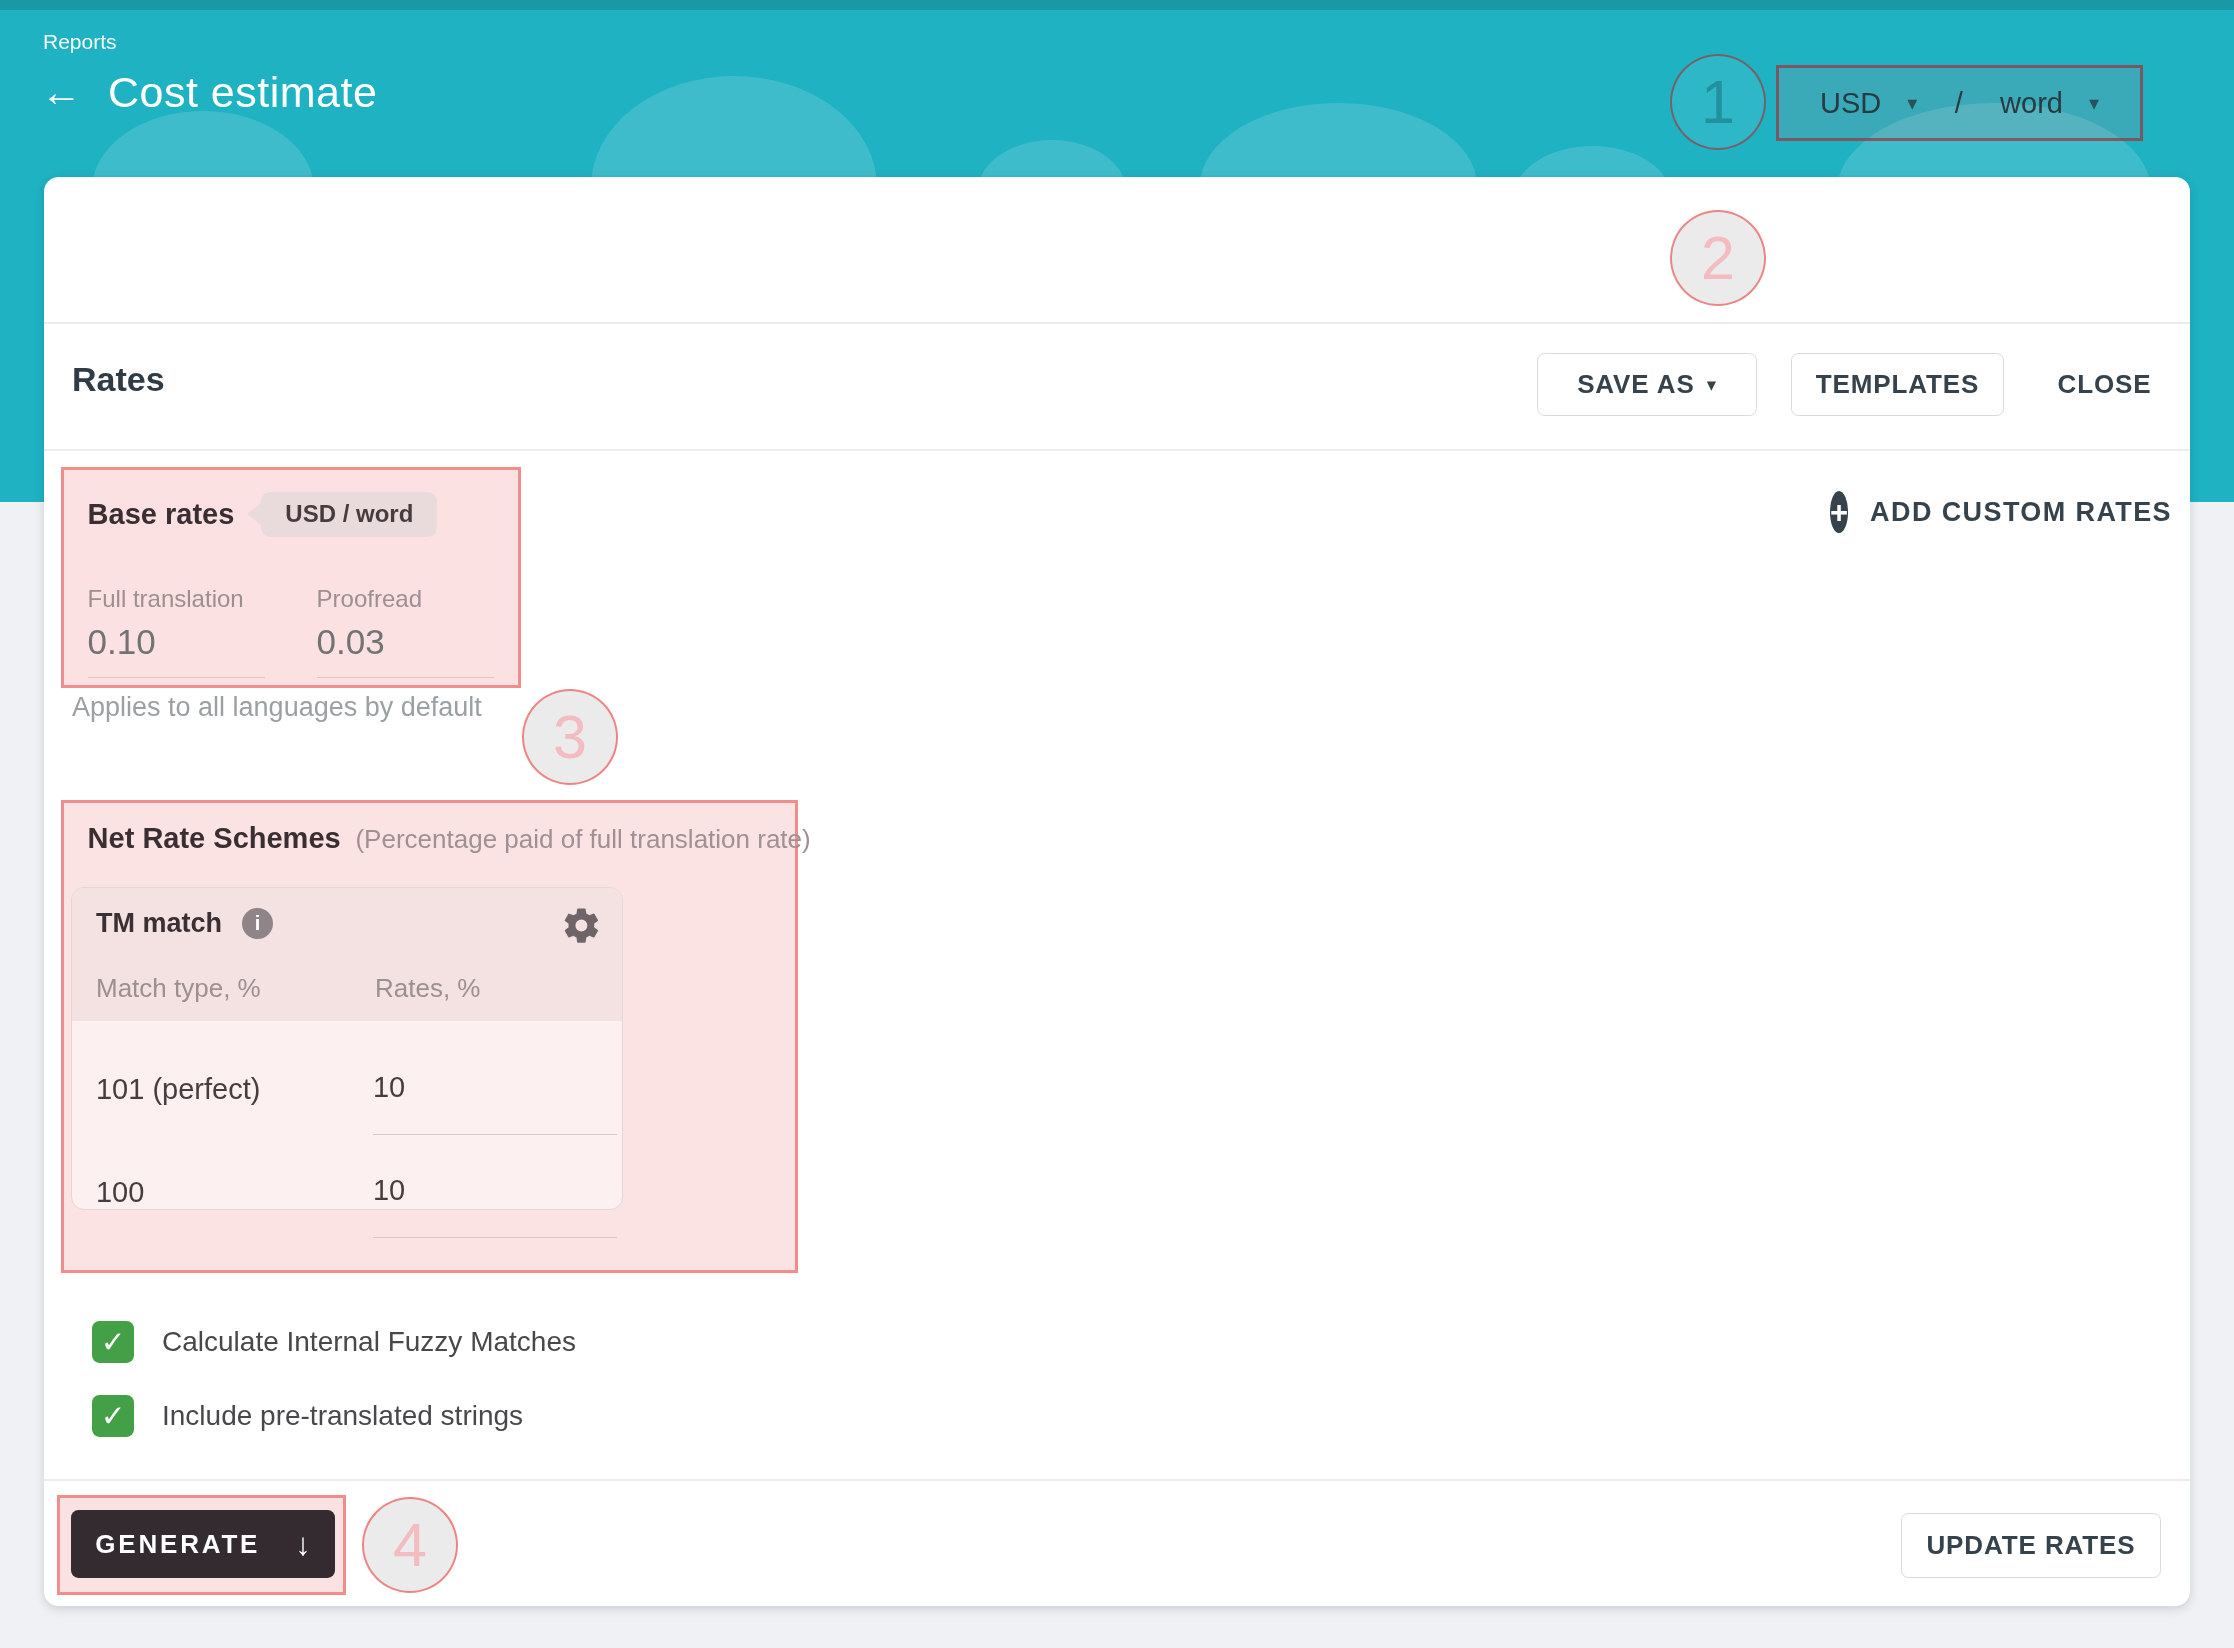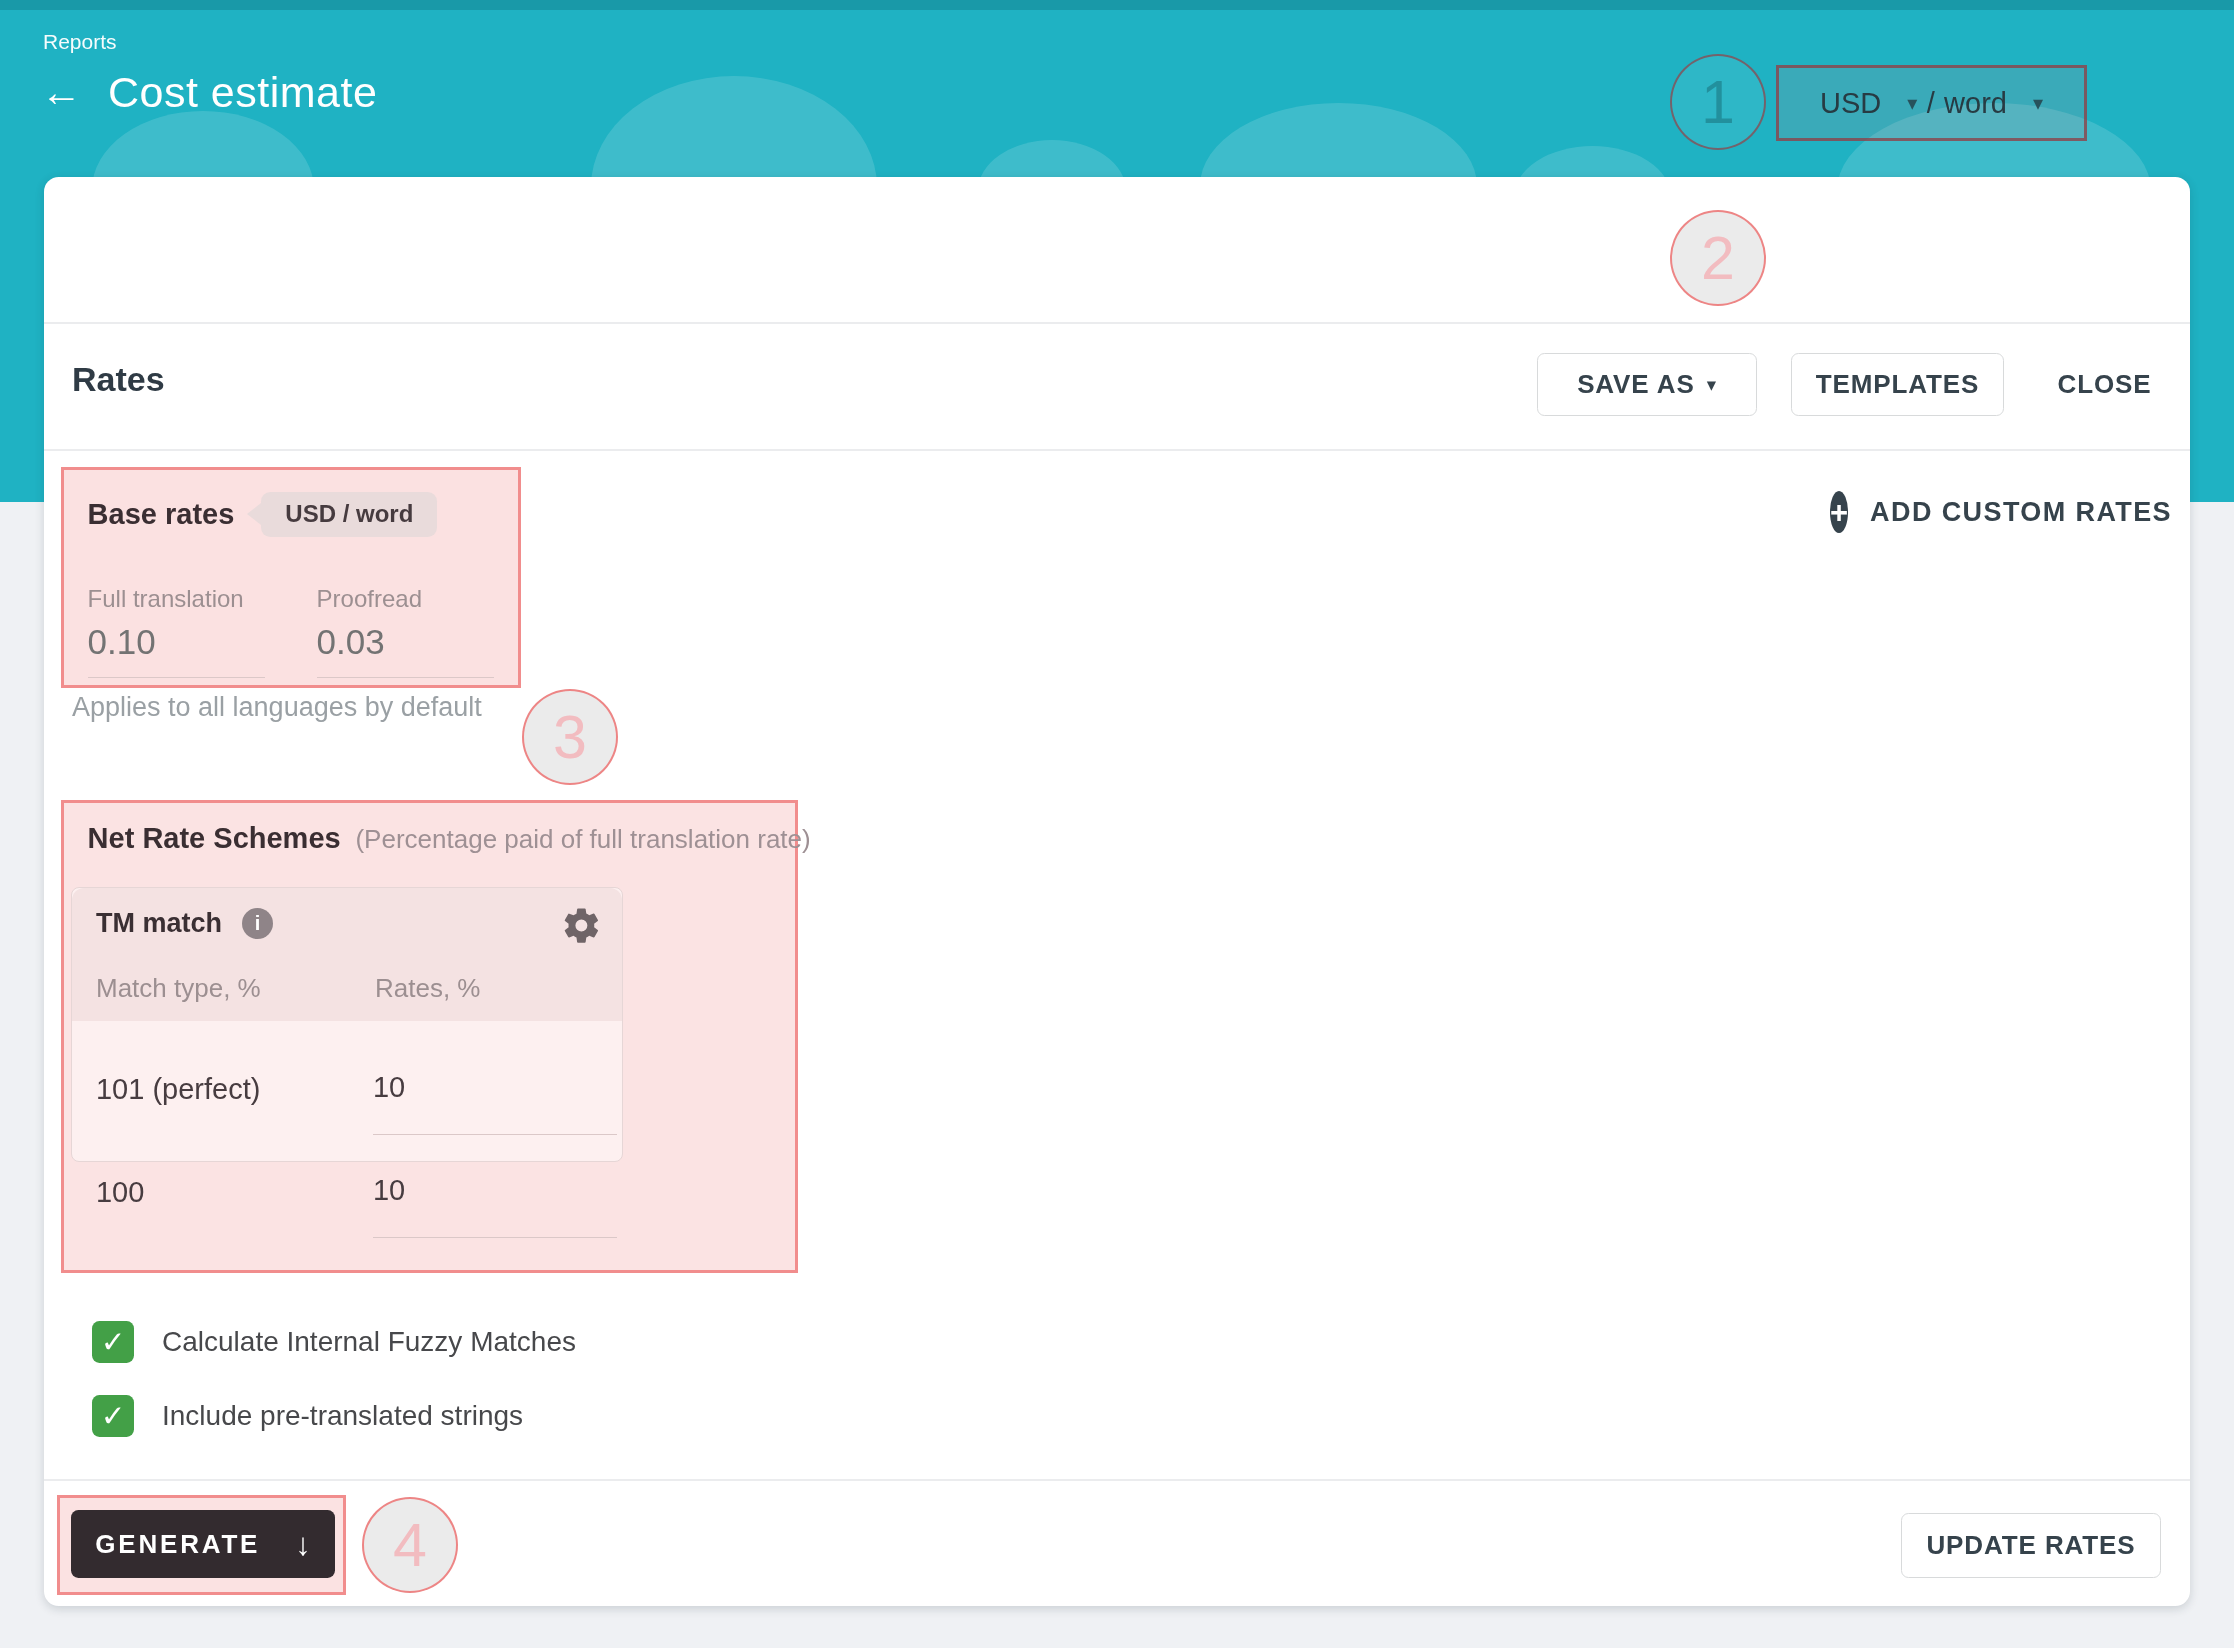--- a/index.html
+++ b/index.html
@@ -29,21 +29,21 @@
     border:2.8px solid rgba(238,125,125,0.92); background:rgba(234,233,233,0.93);
     display:flex; align-items:center; justify-content:center;
     font-size:61px; font-weight:400; color:#f2bcc0; z-index:5; }
   .ann-circle.on-teal { border-color:rgba(140,70,76,0.75); background:rgba(255,255,255,0.07); color:rgba(20,90,100,0.42); }
   #ann1 { left:1670px; top:54px; }
   #ann2 { left:1670px; top:210px; }
   #ann3 { left:522px;  top:689px; }
   #ann4 { left:362px;  top:1497px; }
 
   
-  .currency-box { position:absolute; left:1776px; top:65px; width:311px; height:76px;
+  .currency-box { position:absolute; left:1776px; top:65px; width:367px; height:76px;
     border:3.7px solid rgba(140,65,72,0.78); background:rgba(225,130,130,0.14);
     display:flex; align-items:center; justify-content:space-between; padding:0 41px; z-index:4; }
   .dd-group { display:flex; align-items:center; gap:26px; cursor:pointer; }
   .dd-value { font-size:29px; color:#273b43; }
   .dd-caret { font-size:20px; color:#27525c; }
   .dd-slash { font-size:29px; color:#273b43; }
 
   
   .card { position:absolute; left:44px; top:177px; width:2146px; height:1429px;
     background:#ffffff; border-radius:14.8px; box-shadow:0 2.8px 9.2px rgba(20,40,50,0.16); z-index:2; }
@@ -92,22 +92,22 @@
     display:flex; align-items:center; justify-content:center; font-size:31px; font-weight:bold; line-height:1; }
   .add-custom-label { font-size:27px; font-weight:bold; letter-spacing:1.4px; color:#36434c; white-space:nowrap; }
 
   
   .net-box { position:absolute; left:16.6px; top:623px; width:737px; height:473px;
     border:3.7px solid #f18d8d; background:#fbe3e3; }
   .net-title-row { position:absolute; left:24px; top:18.5px; display:flex; align-items:baseline; gap:14.8px; white-space:nowrap; }
   .net-title { font-size:29px; font-weight:bold; color:#3a2e32; }
   .net-subtitle { font-size:26px; color:#9e9094; }
 
-  .tm-card { position:absolute; left:7.4px; top:84px; width:552px; height:275px;
-    background:#fdf0f0; border:0.9px solid #e6d6d6; border-radius:8px; }
+  .tm-card { position:absolute; left:7.4px; top:84px; width:552px; height:323px;
+    background:#fdf0f0; border:0.9px solid #e6d6d6; border-radius:13px; }
   .tm-header { position:absolute; left:0; top:0; width:100%; height:133px;
     background:#f4e2e2; border-radius:12px 12px 0 0; }
   .tm-title-row { position:absolute; left:24px; top:20px; display:flex; align-items:center; gap:20px; }
   .tm-title { font-size:27px; font-weight:bold; color:#3a2f33; }
   .info-icon { width:31px; height:31px; border-radius:50%; background:#8f8488; color:#ffffff;
     display:flex; align-items:center; justify-content:center; font-size:20px; font-weight:bold; cursor:pointer; }
   .gear-icon { position:absolute; right:20px; top:16.6px; width:41px; height:41px; cursor:pointer; }
   .tm-col { position:absolute; top:85px; font-size:26px; color:#9c8f91; }
   #tm-col-1 { left:24px; } #tm-col-2 { left:303px; }
   .tm-match { position:absolute; left:24px; font-size:29px; color:#473c40; }

